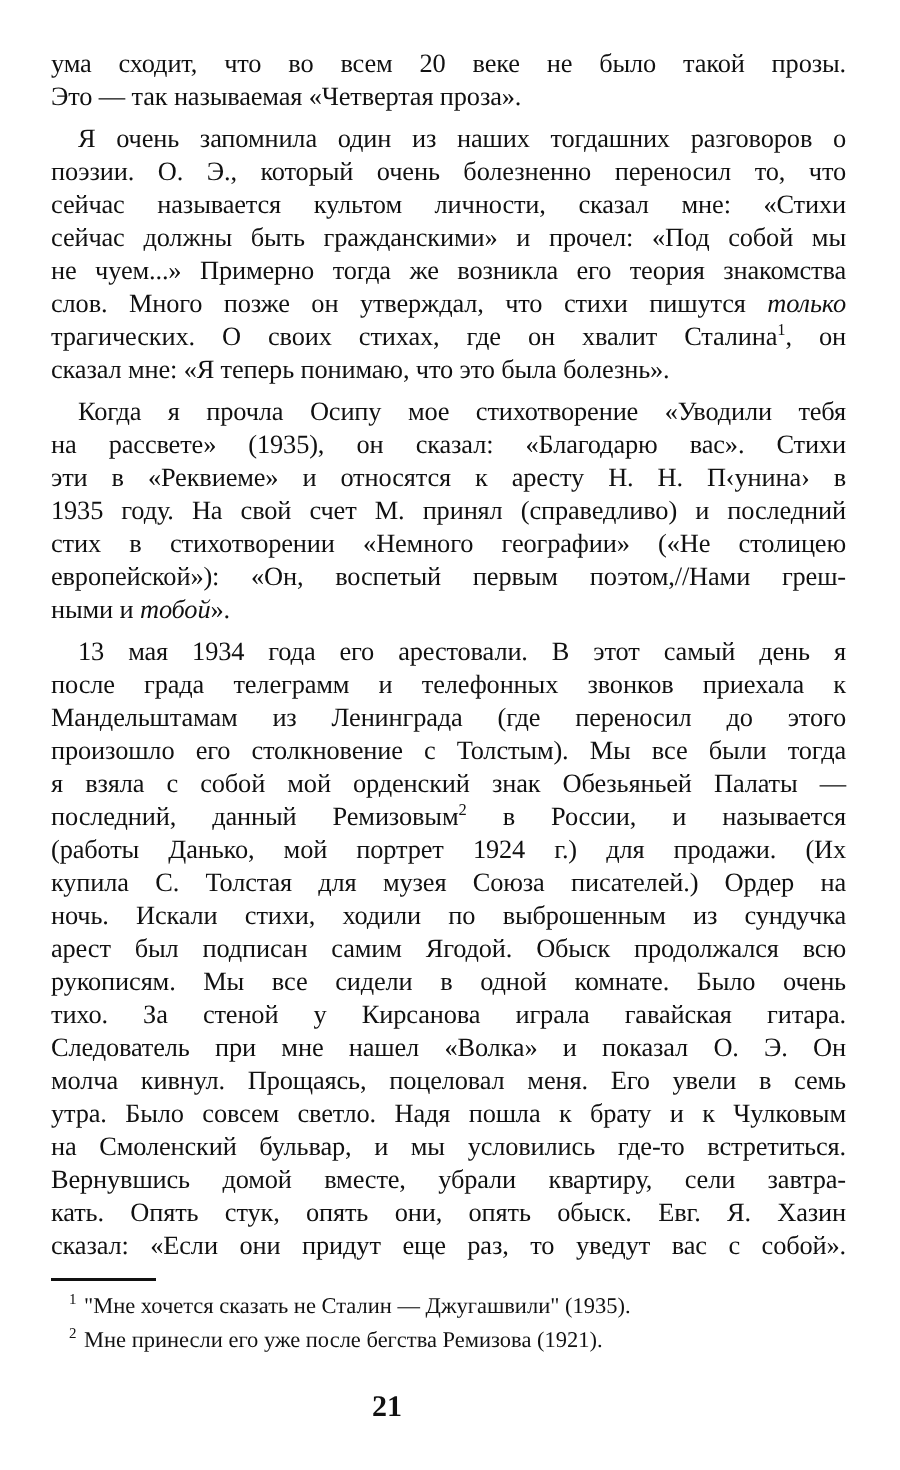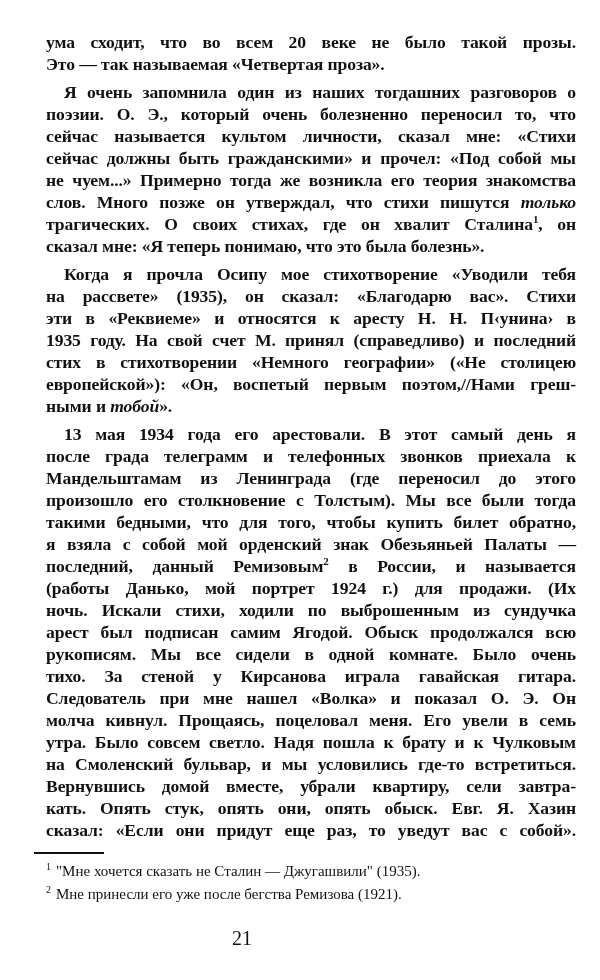--- a/index.html
+++ b/index.html
@@ -10,24 +10,23 @@
     body {
       width: 600px;
       height: 980px;
       position: relative;
       overflow: hidden;
       font-family: "Liberation Serif", "DejaVu Serif", serif;
       color: #111111;
     }
     .page {
       position: absolute;
-      left: 46px;
+      left: 34px;
       top: 31px;
       width: 530px;
-      font-weight: bold;
     }
     .para {
       margin: 0 0 6px 0;
       font-size: 17.6px;
       line-height: 22px;
       text-align: justify;
       text-align-last: left;
       letter-spacing: -0.1px;
     }
     .para em { font-style: italic; }
@@ -63,21 +62,22 @@
     }
     .footnote { display: block; white-space: nowrap; }
     .footnote sup { font-size: 10px; vertical-align: 6px; margin-right: 5px; }
     .page-number {
       position: absolute;
       left: 0;
       top: 927px;
       width: 484px;
       text-align: center;
       font-size: 20px;
-      font-weight: normal;
+      font-weight: bold;
+      padding-left: 16px;
     }
   </style>
 </head>
 <body>
 
 <div class="page">
 
   <div class="para">
     <span class="line">ума сходит, что во всем 20 веке не было такой прозы.</span>
     <span class="line last">Это — так называемая «Четвертая проза».</span>
@@ -102,24 +102,24 @@
     <span class="line">стих в стихотворении «Немного географии» («Не столицею</span>
     <span class="line">европейской»): «Он, воспетый первым поэтом,//Нами греш-</span>
     <span class="line last"><span>ными и </span><em>тобой</em><span>».</span></span>
   </div>
 
   <div class="para">
     <span class="line indent">13 мая 1934 года его арестовали. В этот самый день я</span>
     <span class="line">после града телеграмм и телефонных звонков приехала к</span>
     <span class="line">Мандельштамам из Ленинграда (где переносил до этого</span>
     <span class="line">произошло его столкновение с Толстым). Мы все были тогда</span>
-    <span class="line">такими бедными, что для того, чтобы купить билет обратно,</span>
     <span class="line">я взяла с собой мой орденский знак Обезьяньей Палаты —</span>
     <span class="line"><span>последний, данный Ремизовым</span><sup>2</sup><span> в России, и называется</span></span>
     <span class="line">(работы Данько, мой портрет 1924 г.) для продажи. (Их</span>
+    <span class="line">купила С. Толстая для музея Союза писателей.) Ордер на</span>
     <span class="line">ночь. Искали стихи, ходили по выброшенным из сундучка</span>
     <span class="line">арест был подписан самим Ягодой. Обыск продолжался всю</span>
     <span class="line">рукописям. Мы все сидели в одной комнате. Было очень</span>
     <span class="line">тихо. За стеной у Кирсанова играла гавайская гитара.</span>
     <span class="line">Следователь при мне нашел «Волка» и показал О. Э. Он</span>
     <span class="line">молча кивнул. Прощаясь, поцеловал меня. Его увели в семь</span>
     <span class="line">утра. Было совсем светло. Надя пошла к брату и к Чулковым</span>
     <span class="line">на Смоленский бульвар, и мы условились где-то встретиться.</span>
     <span class="line">Вернувшись домой вместе, убрали квартиру, сели завтра-</span>
     <span class="line">кать. Опять стук, опять они, опять обыск. Евг. Я. Хазин</span>

